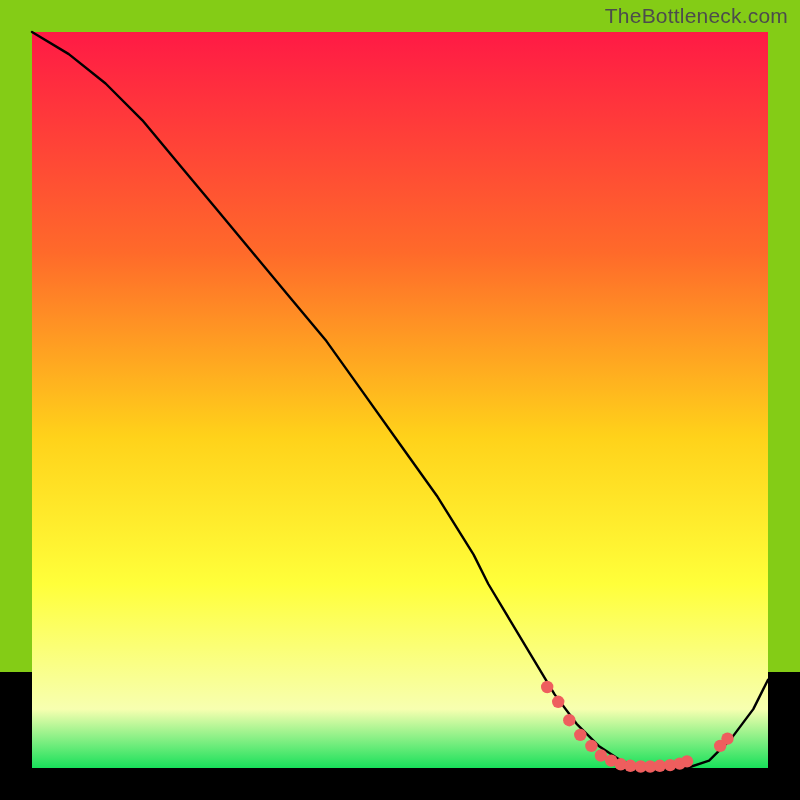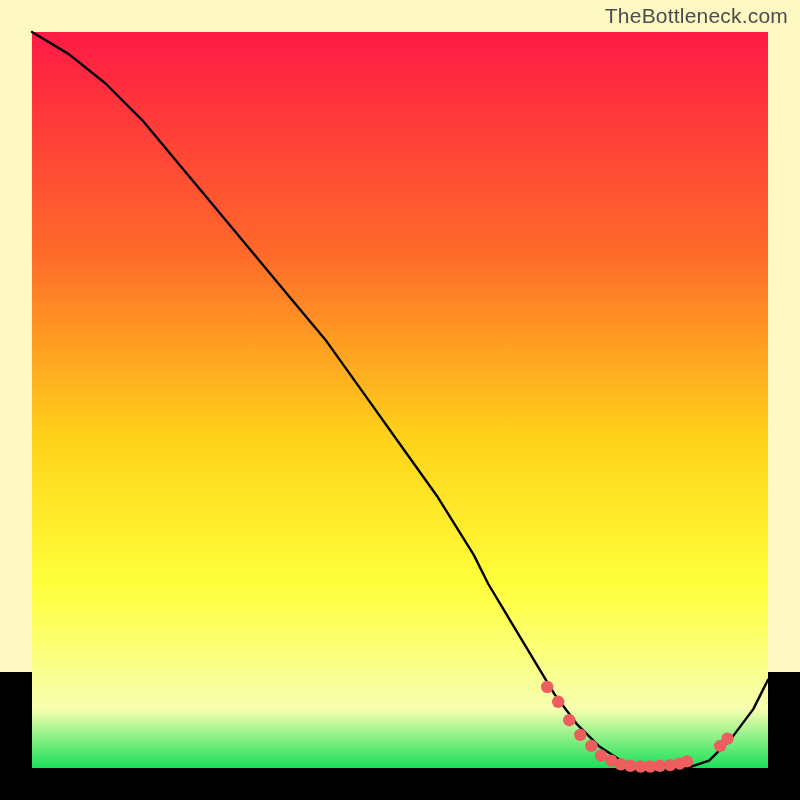--- a/index.html
+++ b/index.html
@@ -7,21 +7,21 @@
     padding: 0;
     width: 800px;
     height: 800px;
     background: #000;
     overflow: hidden;
   }
   .container {
     position: relative;
     width: 800px;
     height: 672px;
-    background: #fef9c3;
+    background: #84cc16;
   }
   .watermark {
     position: absolute;
     top: 4px;
     right: 12px;
     font-family: Arial, Helvetica, sans-serif;
     font-size: 21px;
     font-weight: 500;
     color: #4c4c4c;
     letter-spacing: 0.2px;

